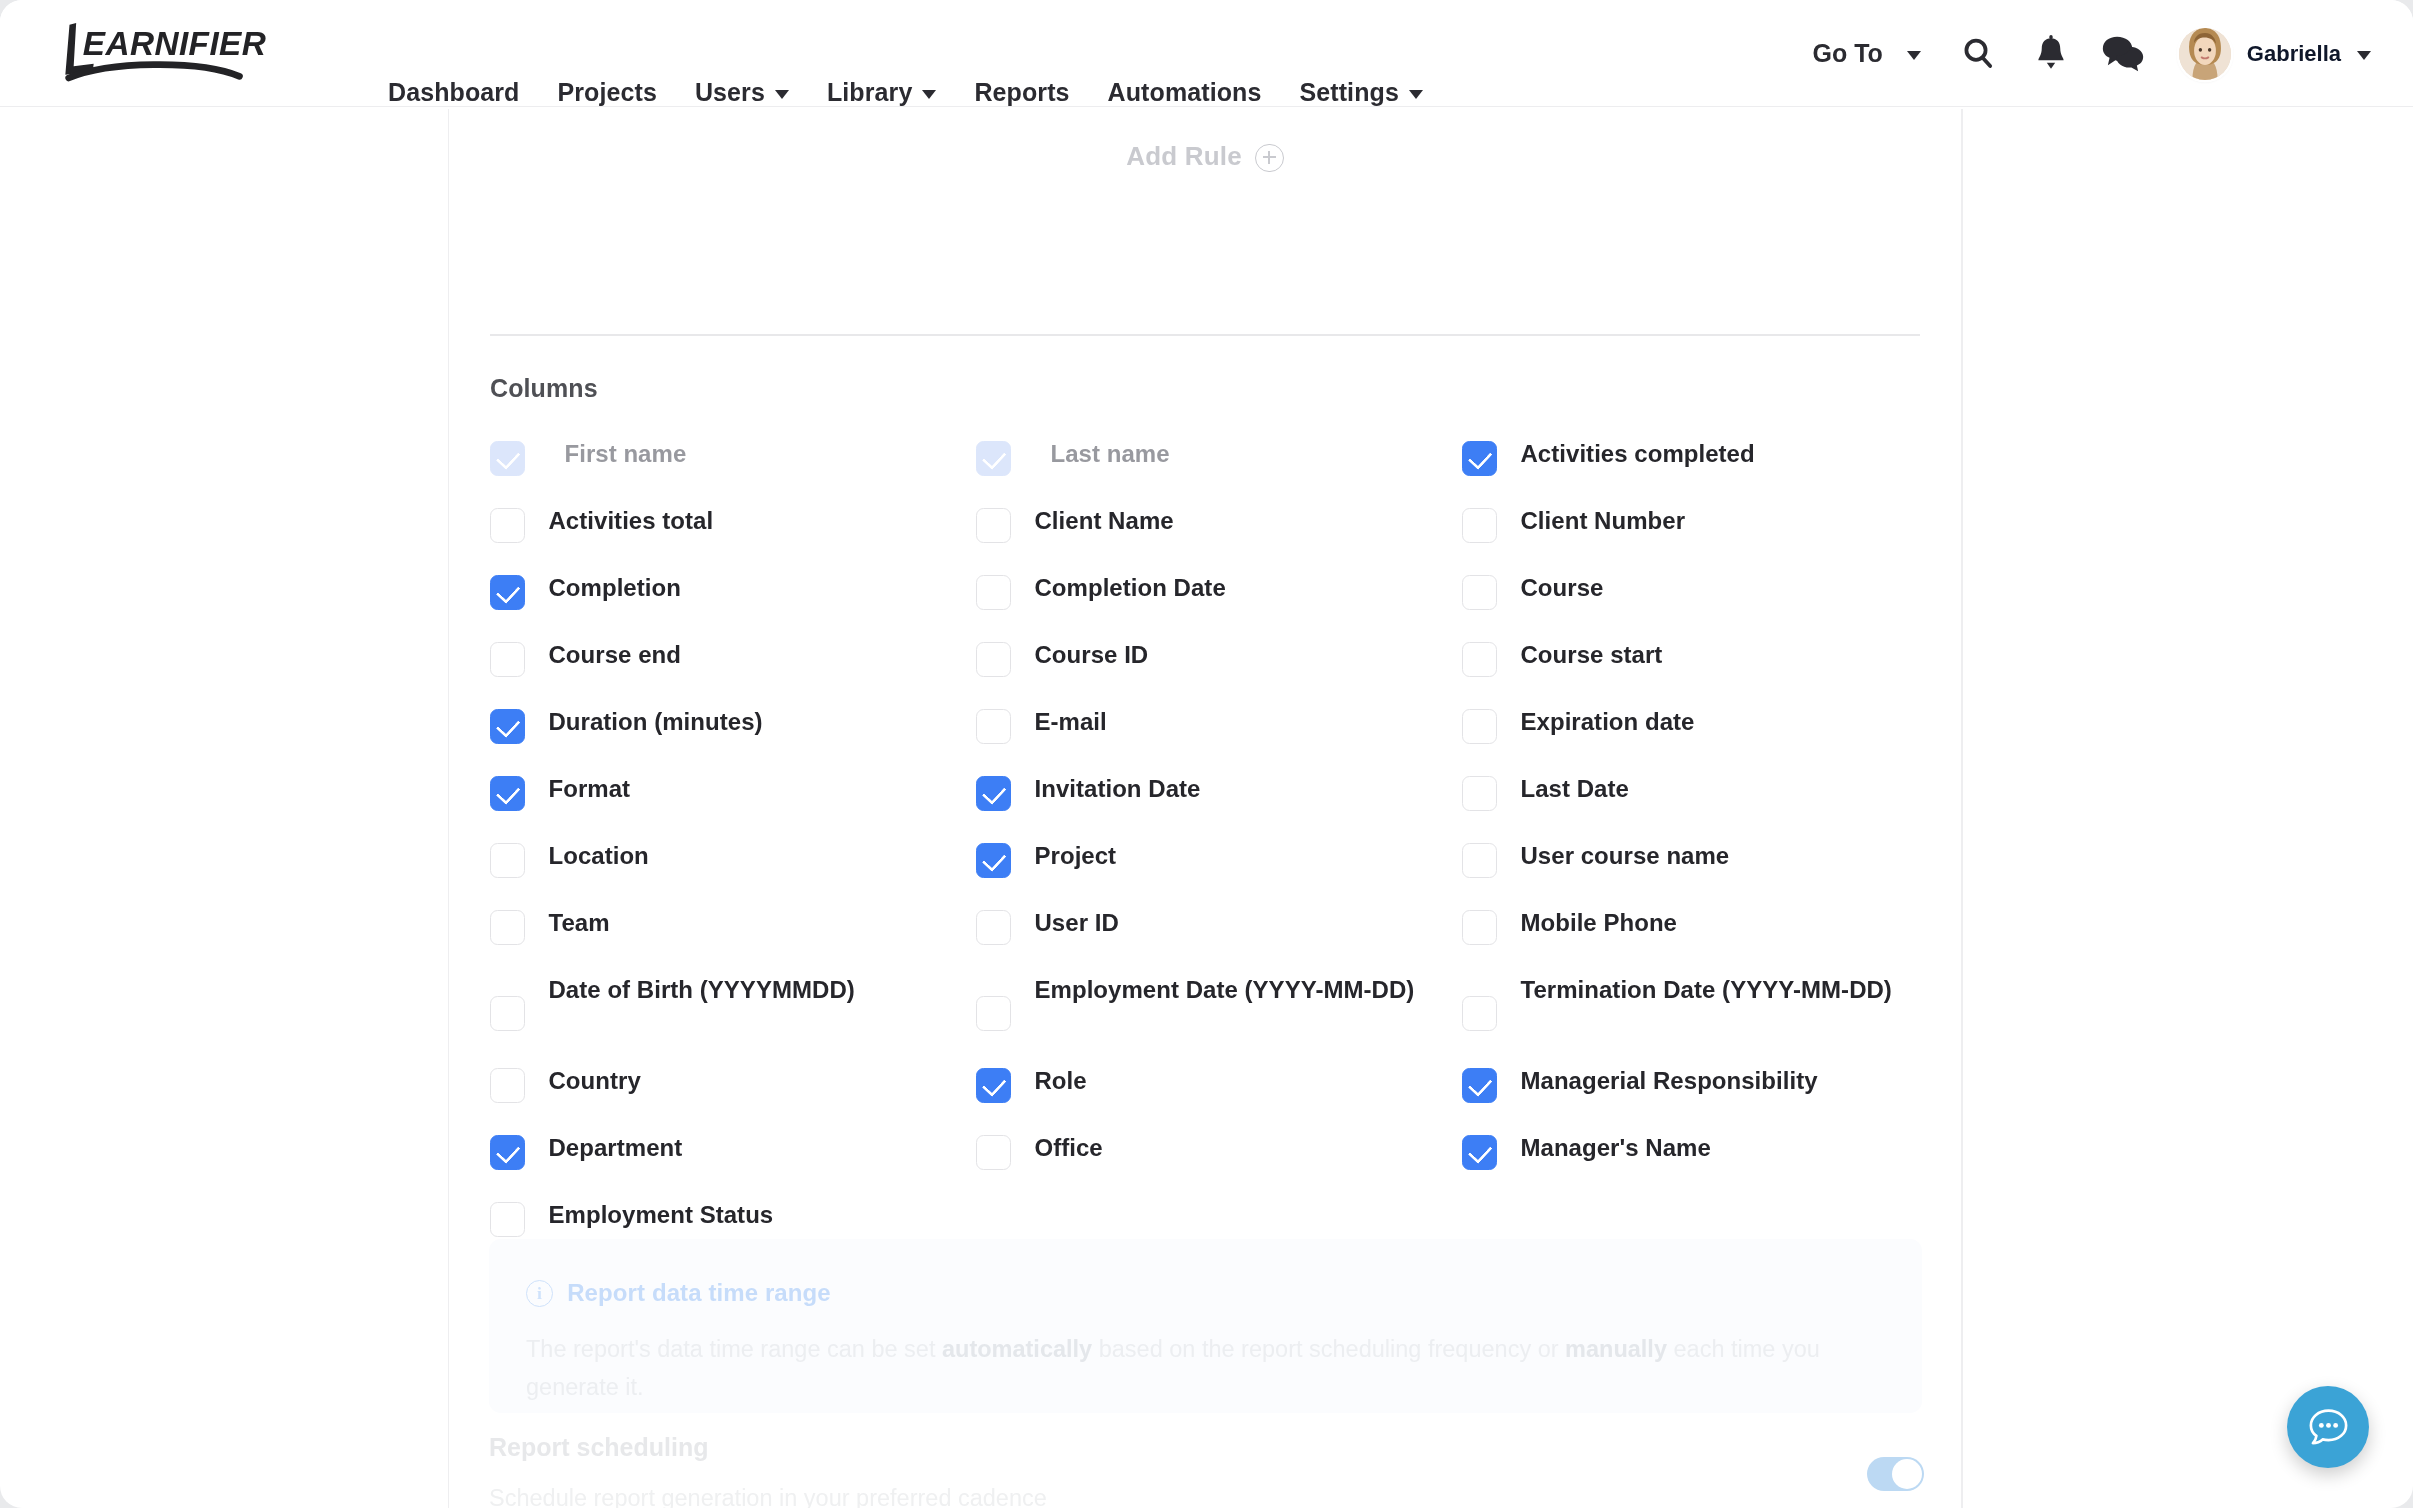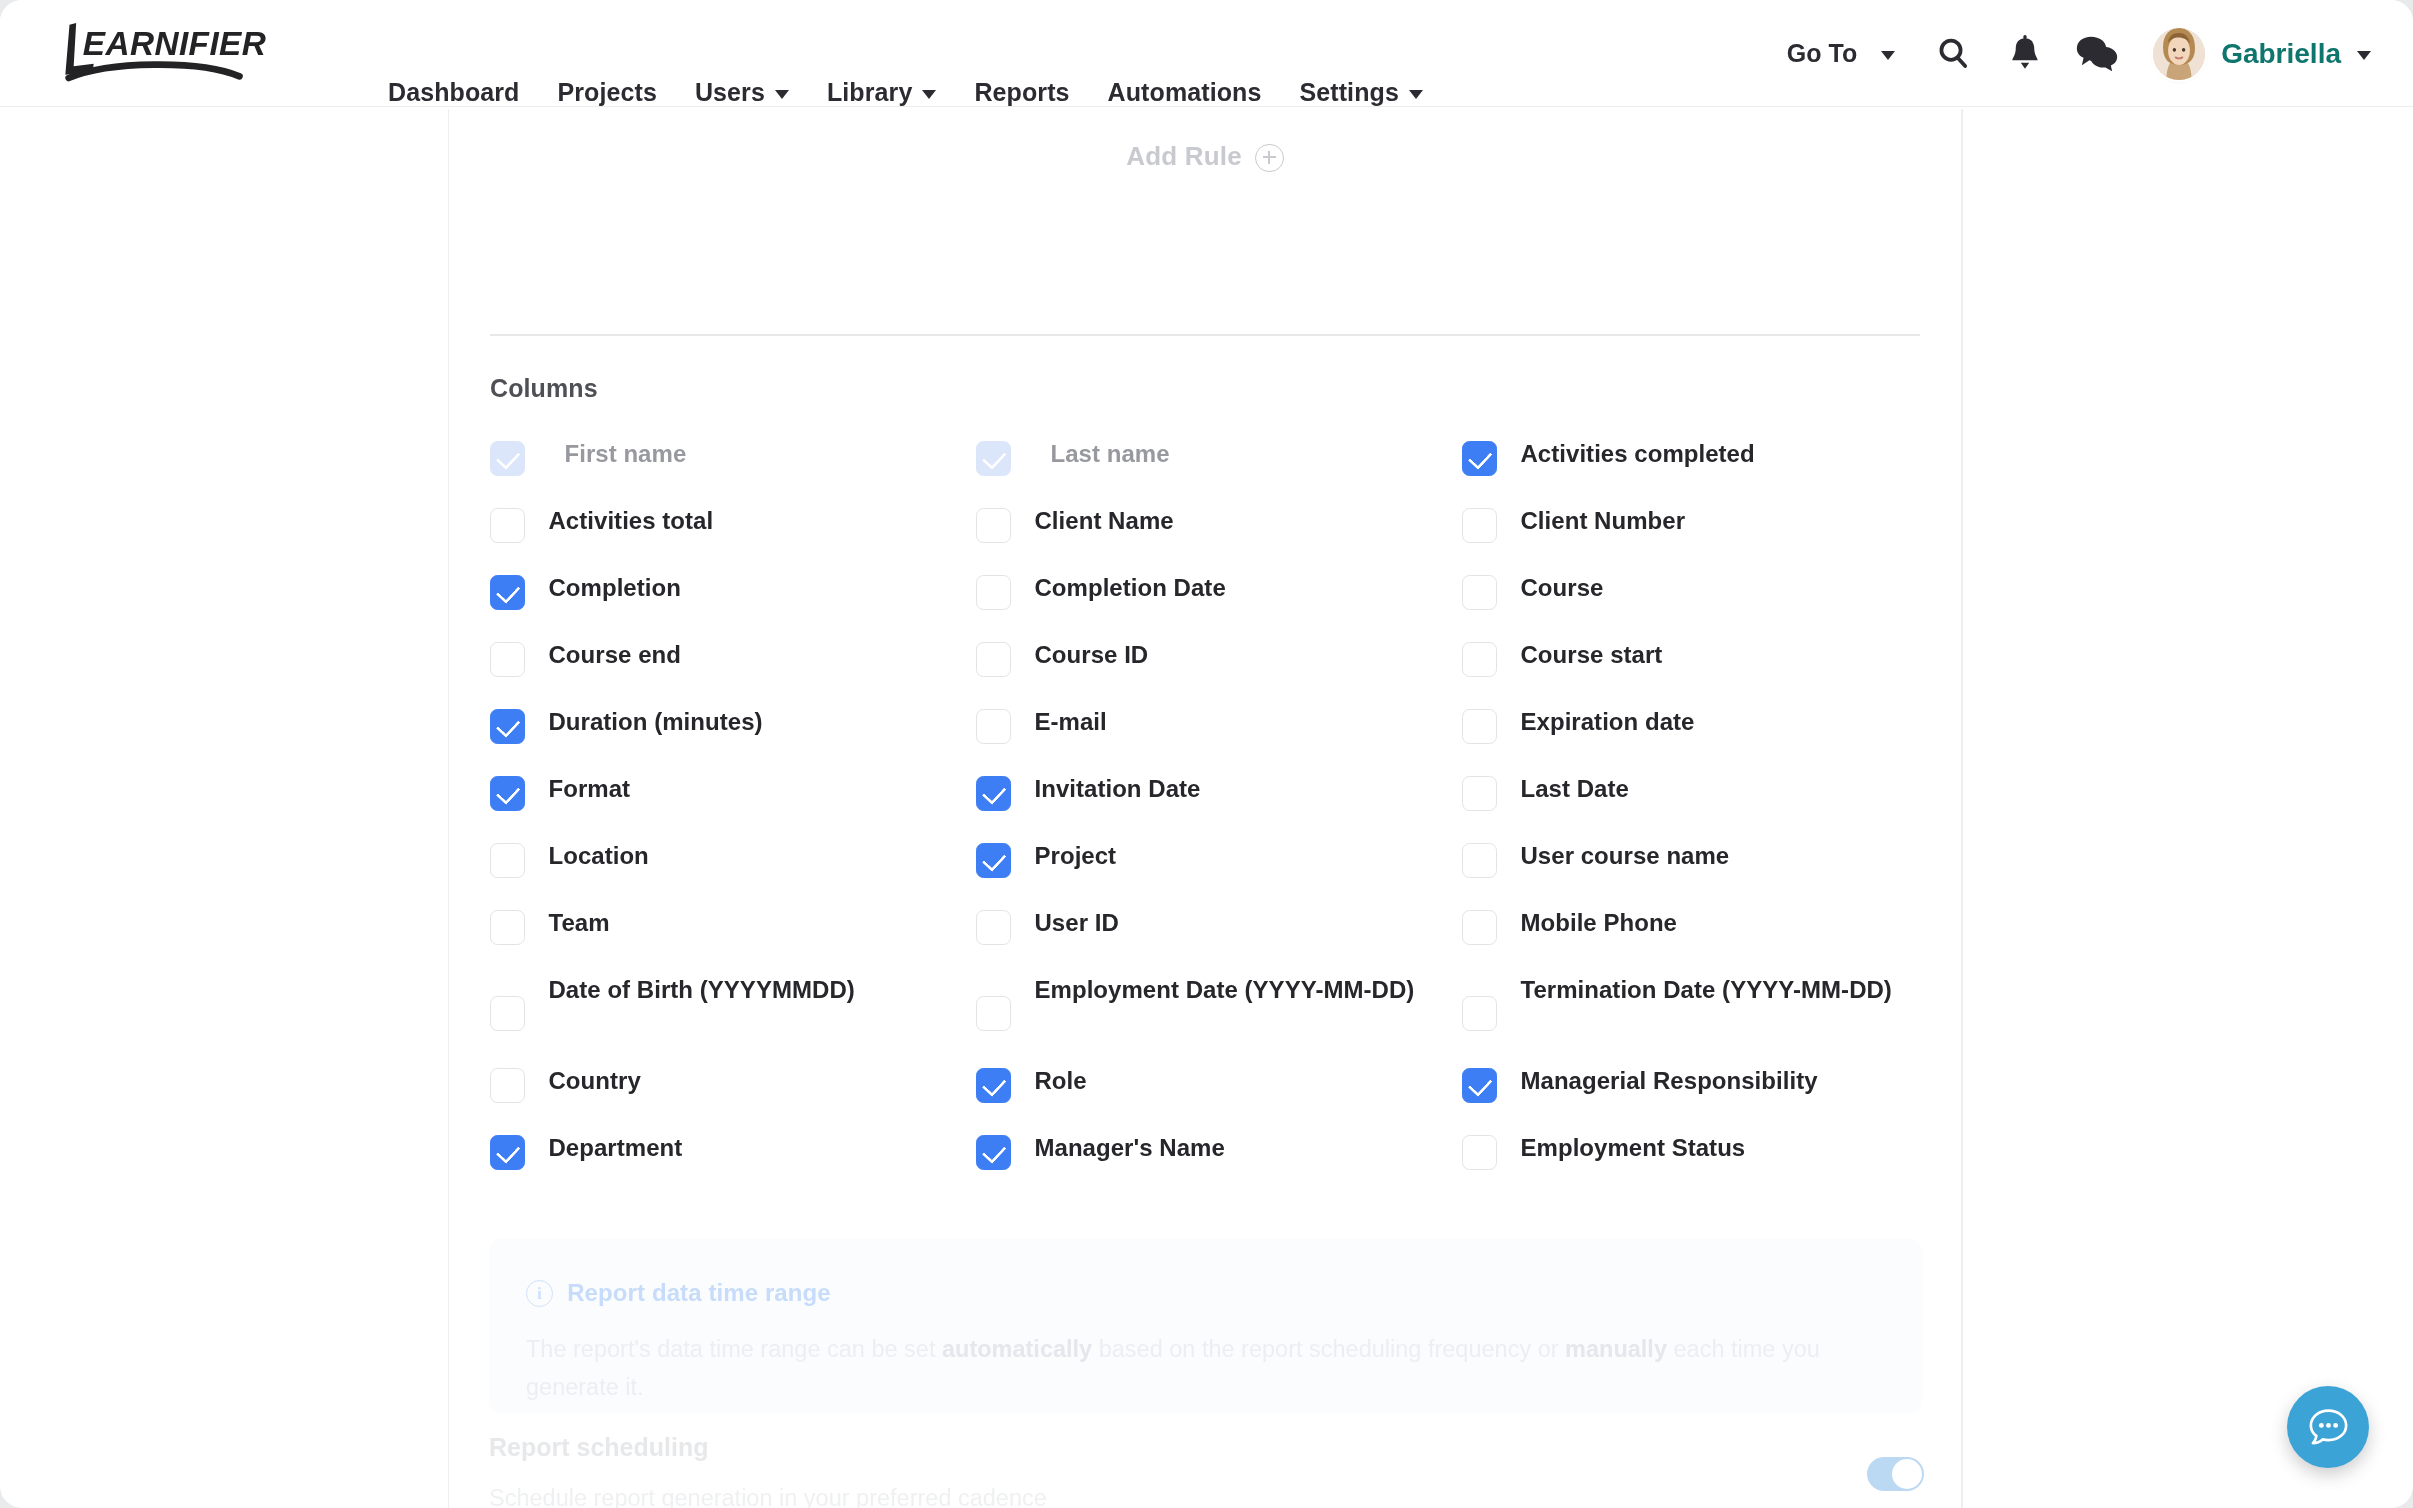--- a/index.html
+++ b/index.html
@@ -75,21 +75,21 @@
     padding-left: 20px; padding-right: 5px;
     cursor: pointer;
   }
   .avatar {
     width: 52px; height: 52px; border-radius: 50%;
     overflow: hidden; flex: none;
     box-shadow: 0 0 0 2.5px #ffffff, 0 0.8px 3.4px rgba(0,0,0,.22);
     background: #e8d9c8;
   }
   .avatar svg { display:block; }
-  .user-name { font-size: 28px; font-weight: 600; color: #0f766e; }
+  .user-name { font-size: 22px; font-weight: 600; color: #0f172a; }
 
   
   .col-divider-left {
     position: absolute; left: 448px; top: 109px;
     width: 1.7px; height: 1399px; background: #eeeef0;
   }
   .col-divider-right {
     position: absolute; left: 1961px; top: 109px;
     width: 1.7px; height: 1399px; background: #eeeef0;
   }
@@ -458,20 +458,24 @@
           </div>
           <div class="cell">
             <div class="cbx checked"></div>
             <span class="cb-label">Managerial Responsibility</span>
           </div>
           <div class="cell">
             <div class="cbx checked"></div>
             <span class="cb-label">Department</span>
           </div>
           <div class="cell">
+            <div class="cbx"></div>
+            <span class="cb-label">Office</span>
+          </div>
+          <div class="cell">
             <div class="cbx checked"></div>
             <span class="cb-label">Manager's Name</span>
           </div>
           <div class="cell">
             <div class="cbx"></div>
             <span class="cb-label">Employment Status</span>
           </div>
           <div class="cell"></div>
           <div class="cell"></div>
         </div>

